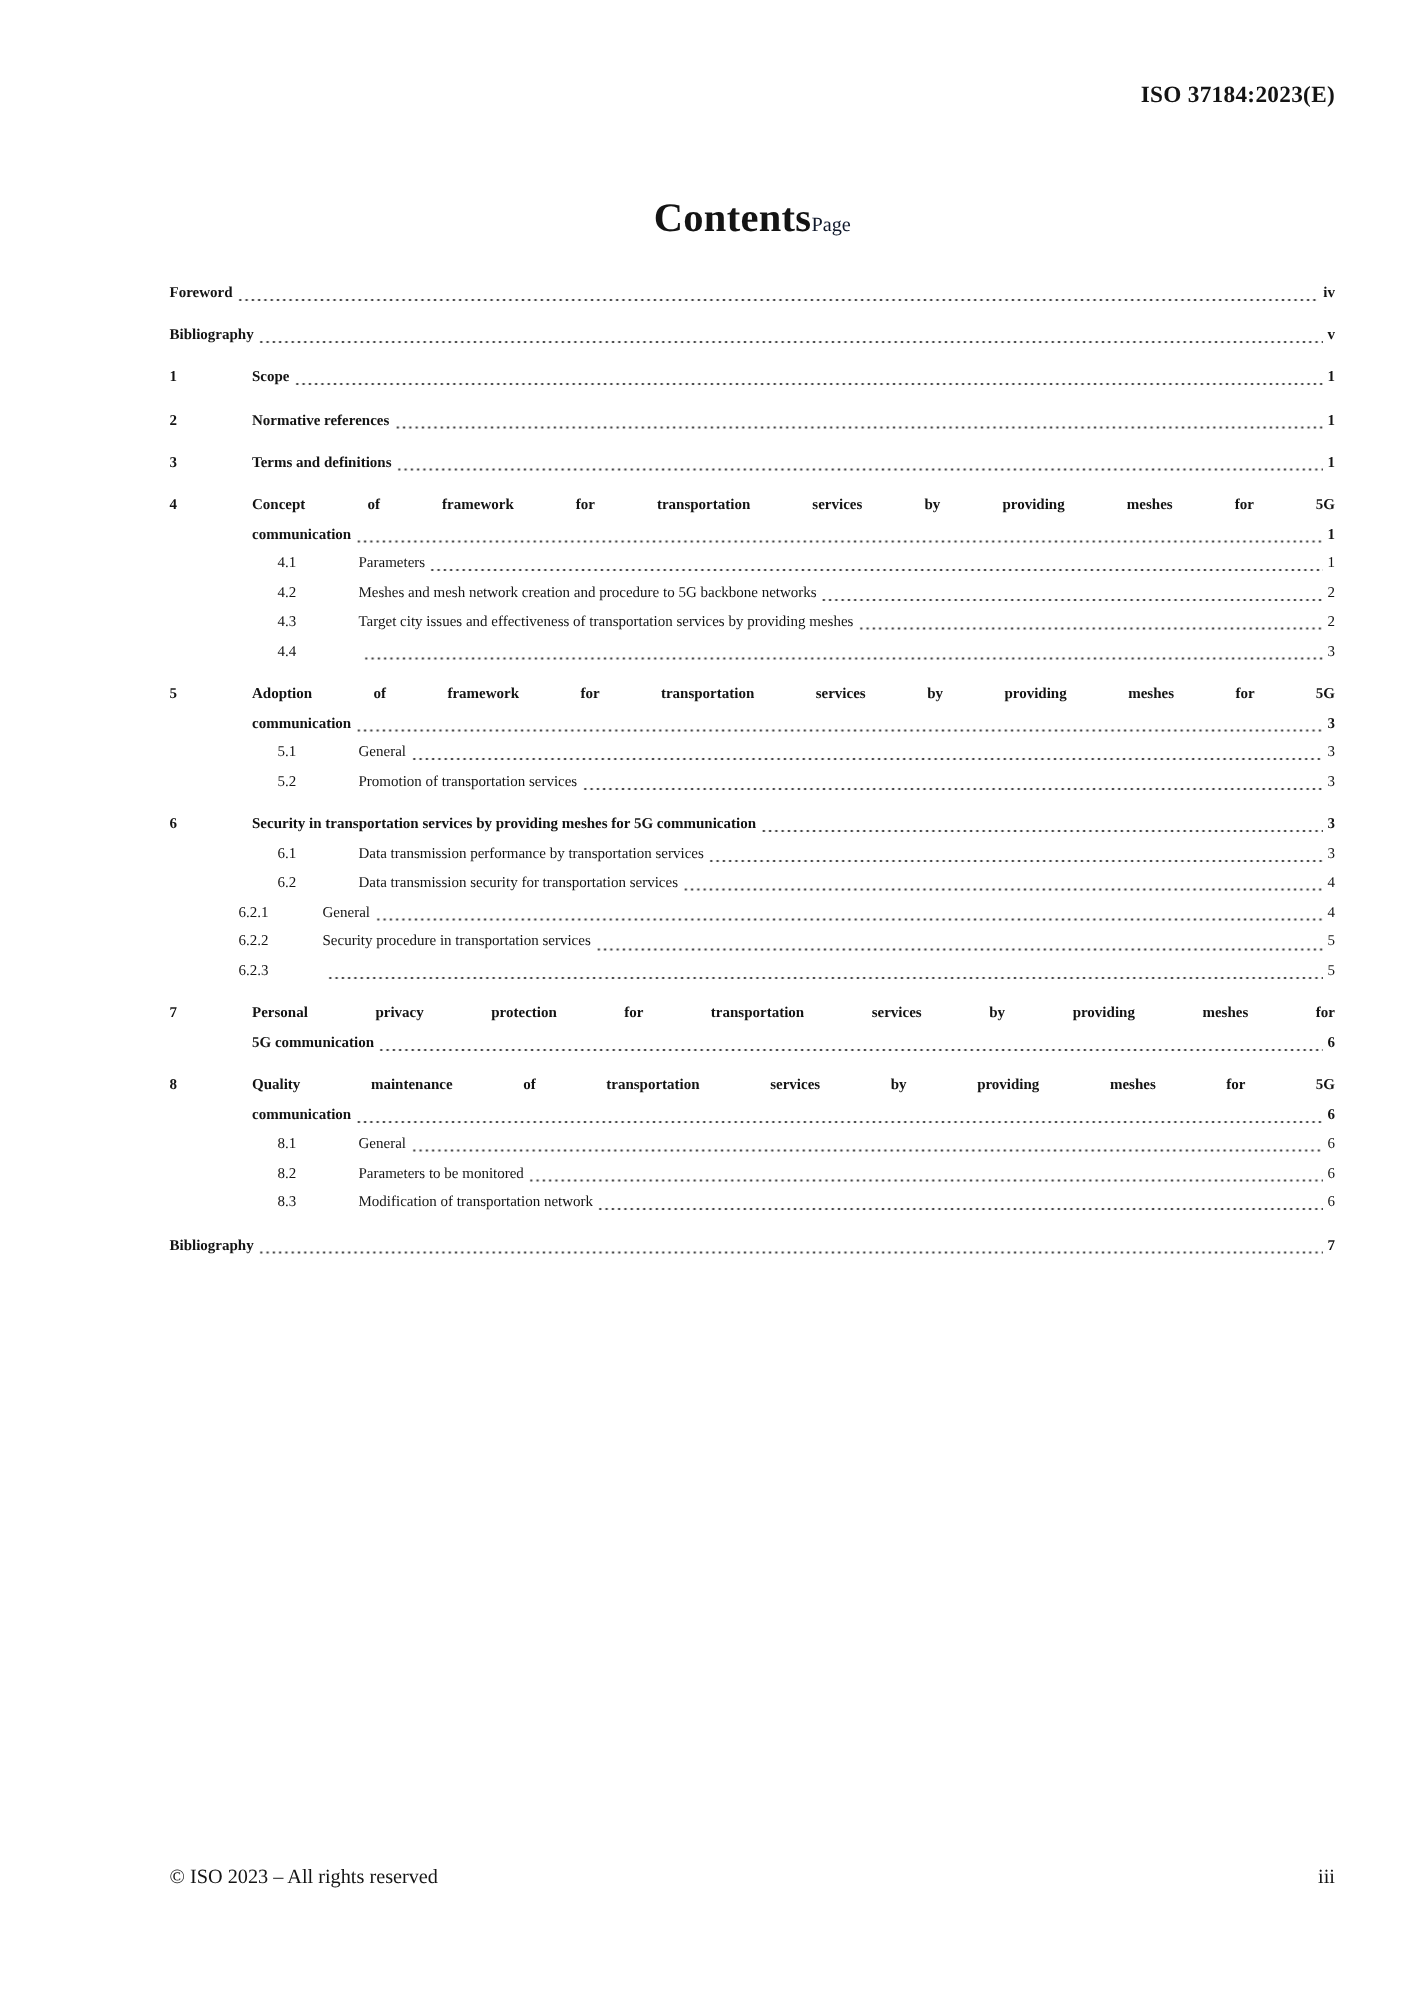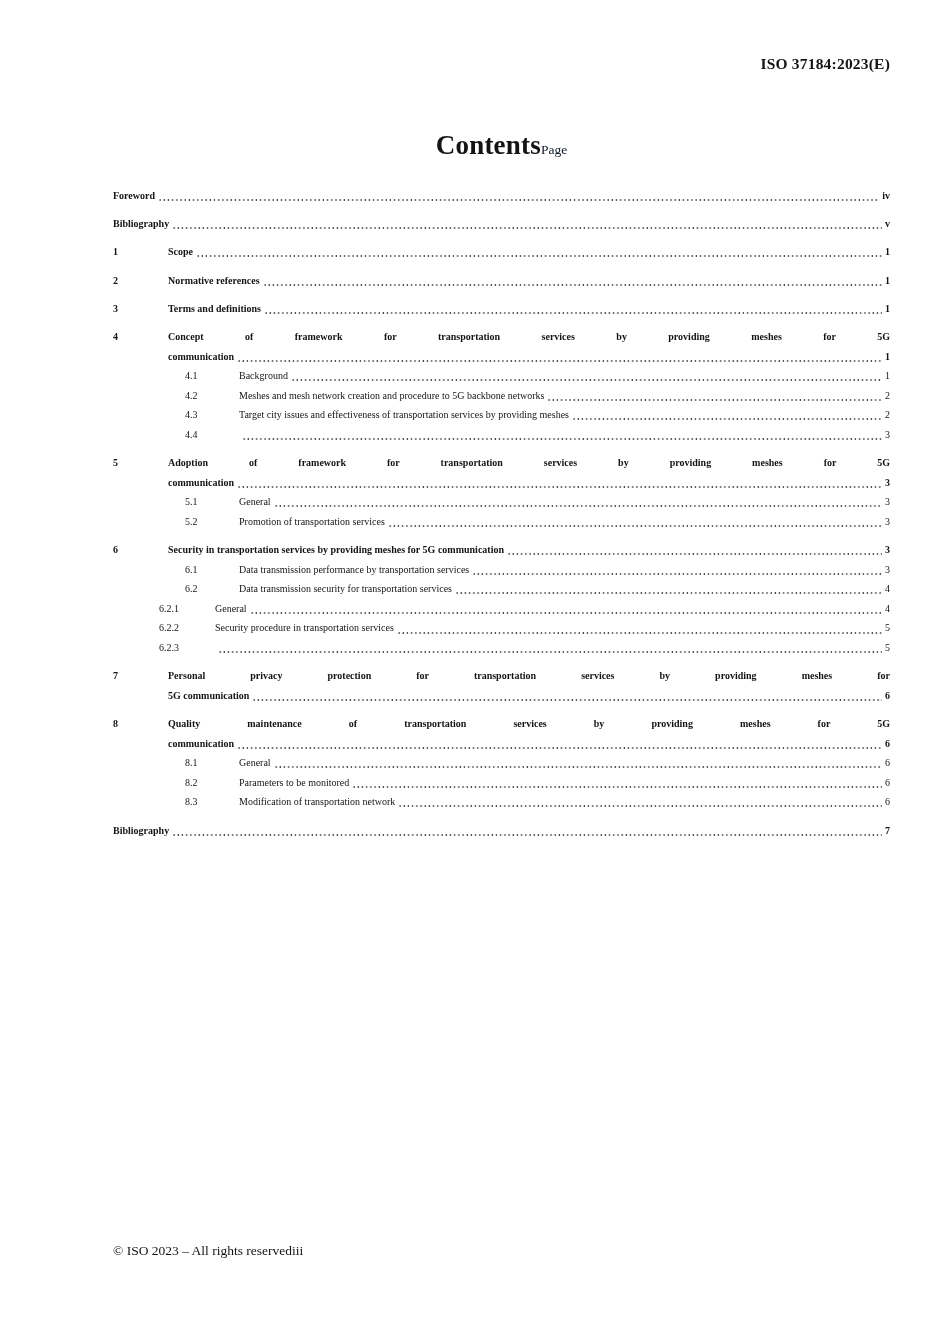--- a/index.html
+++ b/index.html
@@ -75,21 +75,21 @@
   .pageno {
     flex: 0 0 auto;
     text-align: right;
   }
   .footer {
     position: absolute;
     left: 113px;
     right: 60px;
     bottom: 40px;
     display: flex;
-    justify-content: flex-start;
+    justify-content: space-between;
     align-items: baseline;
     font-size: 13.5px;
   }
 </style>
 </head>
 <body>
 
 <div class="page">
 
   <div class="doc-header">ISO 37184:2023(E)</div>
@@ -146,21 +146,21 @@
             <div class="line2">
               <span class="title">communication</span>
               <span class="leader"></span>
               <span class="pageno">1</span>
             </div>
           </div>
         </div>
         <div class="entry lvl1">
           <span class="num">4.1</span>
           <div class="entry-body line2">
-            <span class="title">Background</span>
+            <span class="title">Parameters</span>
             <span class="leader"></span>
             <span class="pageno">1</span>
           </div>
         </div>
         <div class="entry lvl1">
           <span class="num">4.2</span>
           <div class="entry-body line2">
             <span class="title">Meshes and mesh network creation and procedure to 5G backbone networks</span>
             <span class="leader"></span>
             <span class="pageno">2</span>

